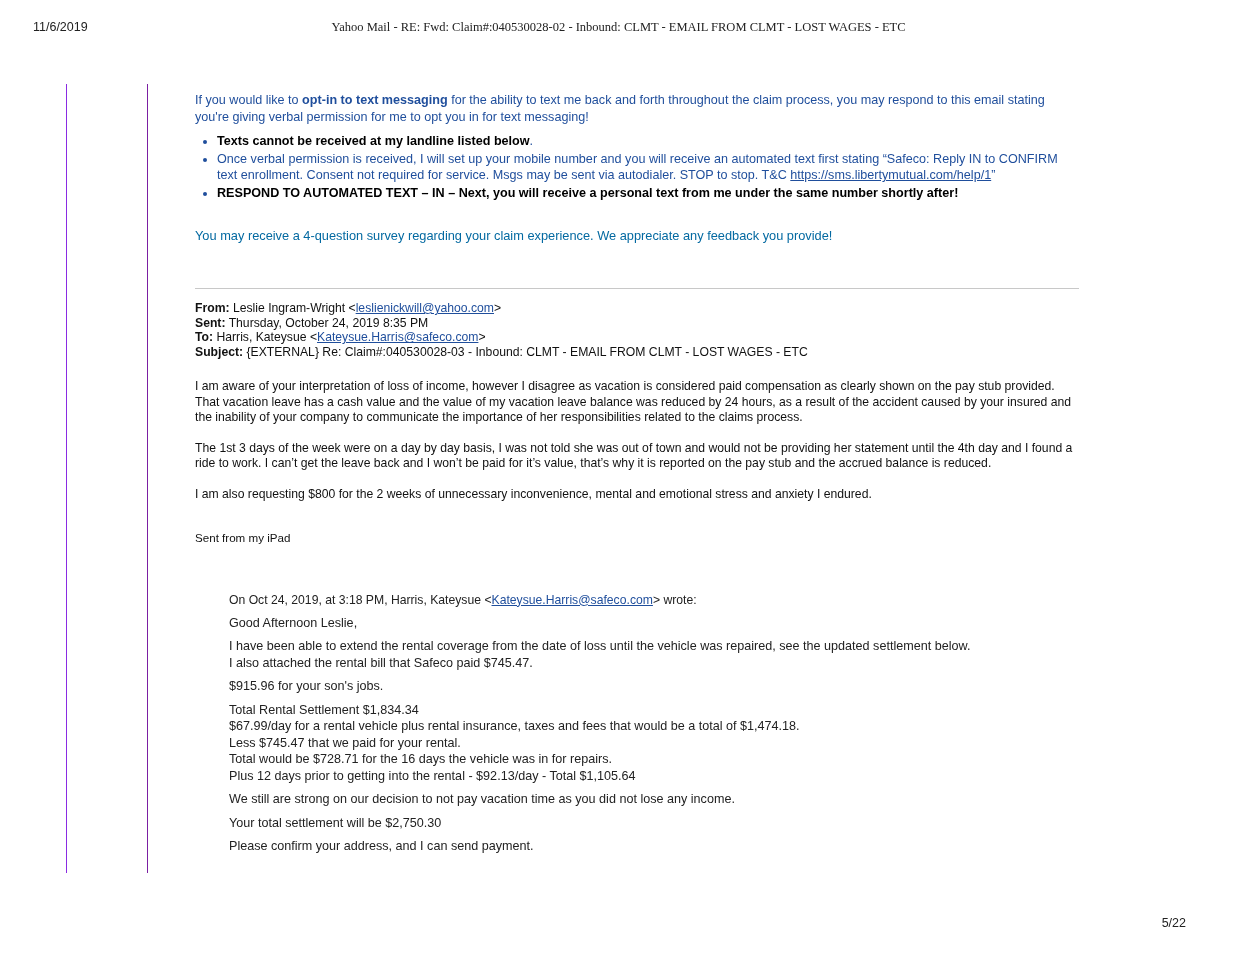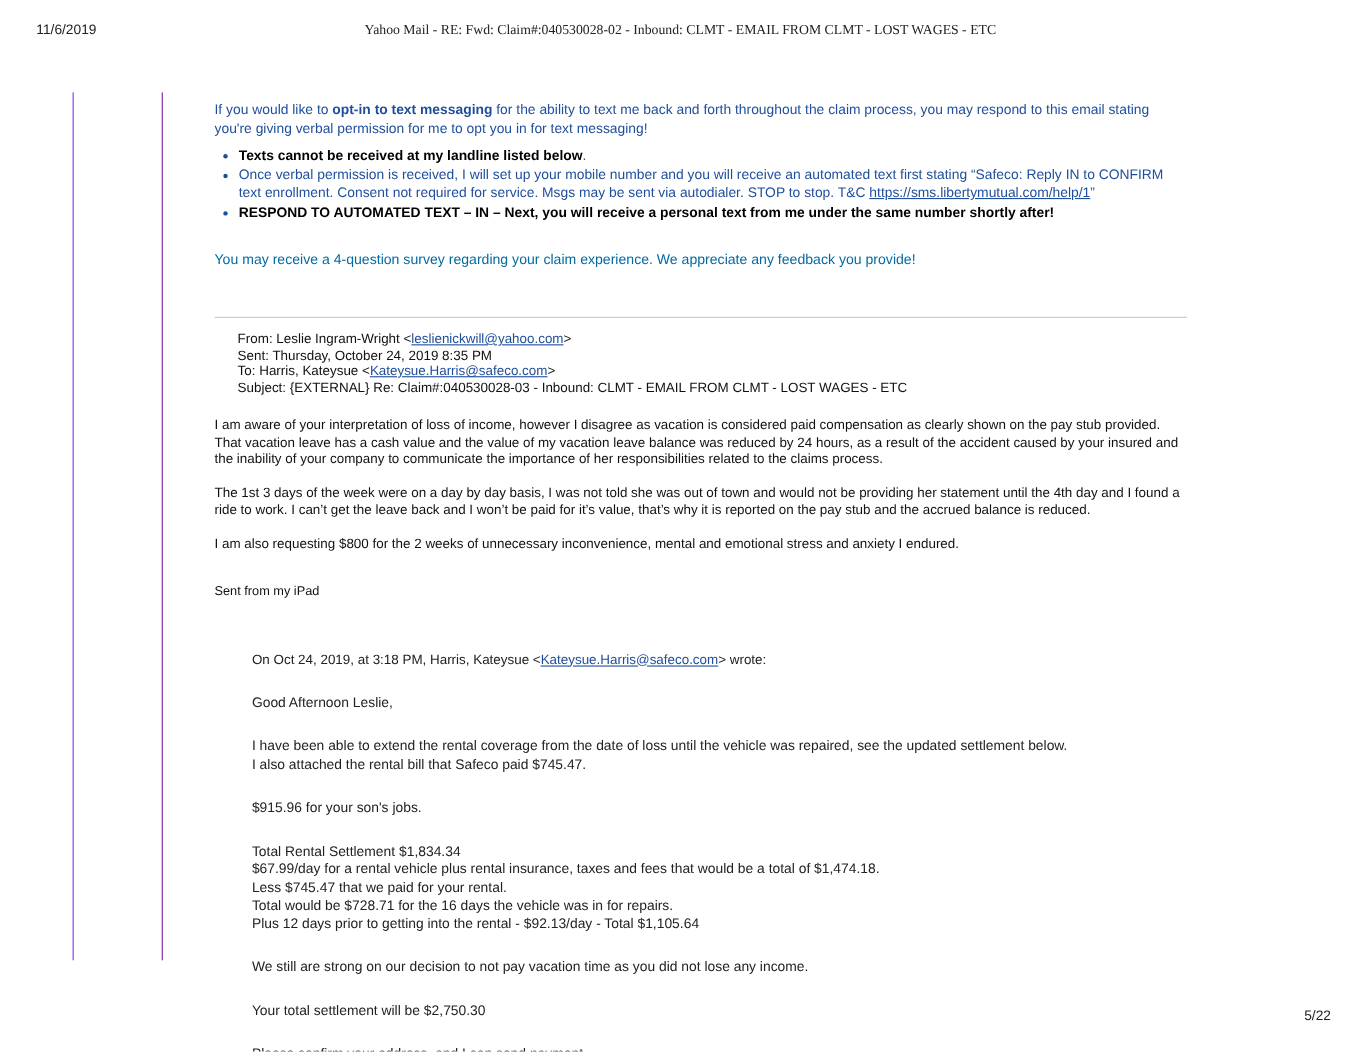--- a/index.html
+++ b/index.html
@@ -44,21 +44,21 @@
 
   
   .print-footer {
     position: absolute;
     left: 0;
     width: 1237px;
     top: 916px;
     font-size: 12.5px;
     color: #222;
     text-align: right;
-    padding-right: 27px;
+    padding-right: 51px;
     box-sizing: border-box;
   }
 
   
   .quote-bar {
     position: absolute;
     top: 84px;
     width: 0;
     height: 789px;
     border-left: 1.3px solid #8a2be2;
@@ -110,21 +110,21 @@
     border-top: 1px solid #c8c8c8;
     margin: 44px 0 12px 0;
     width: 884px;
   }
 
   .hdr-block {
     font-size: 12.2px;
     line-height: 14.6px;
     color: #111;
   }
-  .hdr-block .lbl { font-weight: normal; margin-left: 21px; }
+  .hdr-block .lbl { font-weight: bold; }
 
   .body-text {
     font-size: 12.2px;
     line-height: 15.2px;
     color: #111;
     margin-top: 16px;
   }
 
   .sent-from {
     font-size: 11.6px;
@@ -143,21 +143,21 @@
     font-size: 12.2px;
     line-height: 16px;
   }
   .nested p {
     font-size: 12.6px;
     line-height: 16.5px;
     margin: 0 0 0 0;
     color: #222;
   }
   .nested .para {
-    margin-top: 23px;
+    margin-top: 7px;
   }
 </style>
 </head>
 <body>
 
 <div class="print-header">
   <span class="date">11/6/2019</span>
   <span class="title">Yahoo Mail - RE: Fwd: Claim#:040530028-02 - Inbound: CLMT - EMAIL FROM CLMT - LOST WAGES - ETC</span>
 </div>
 

